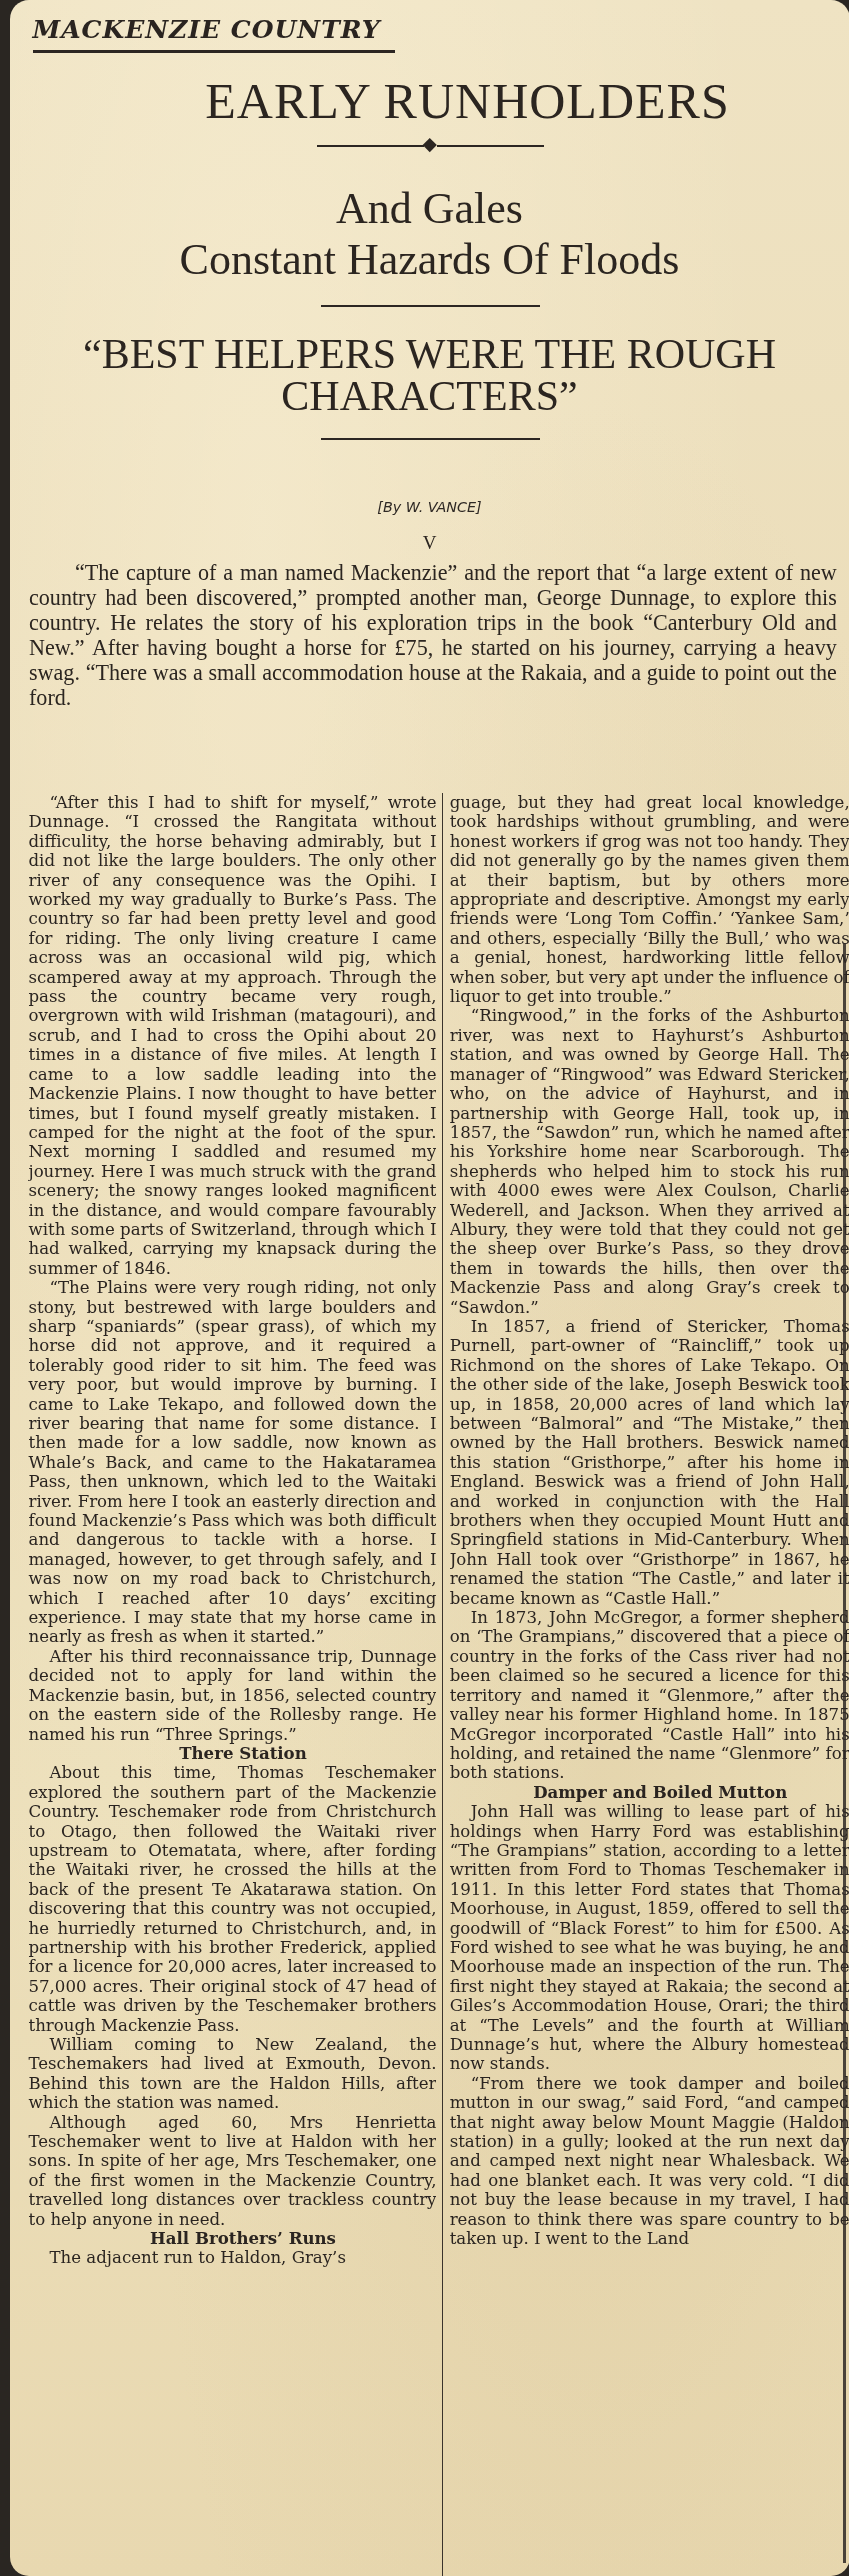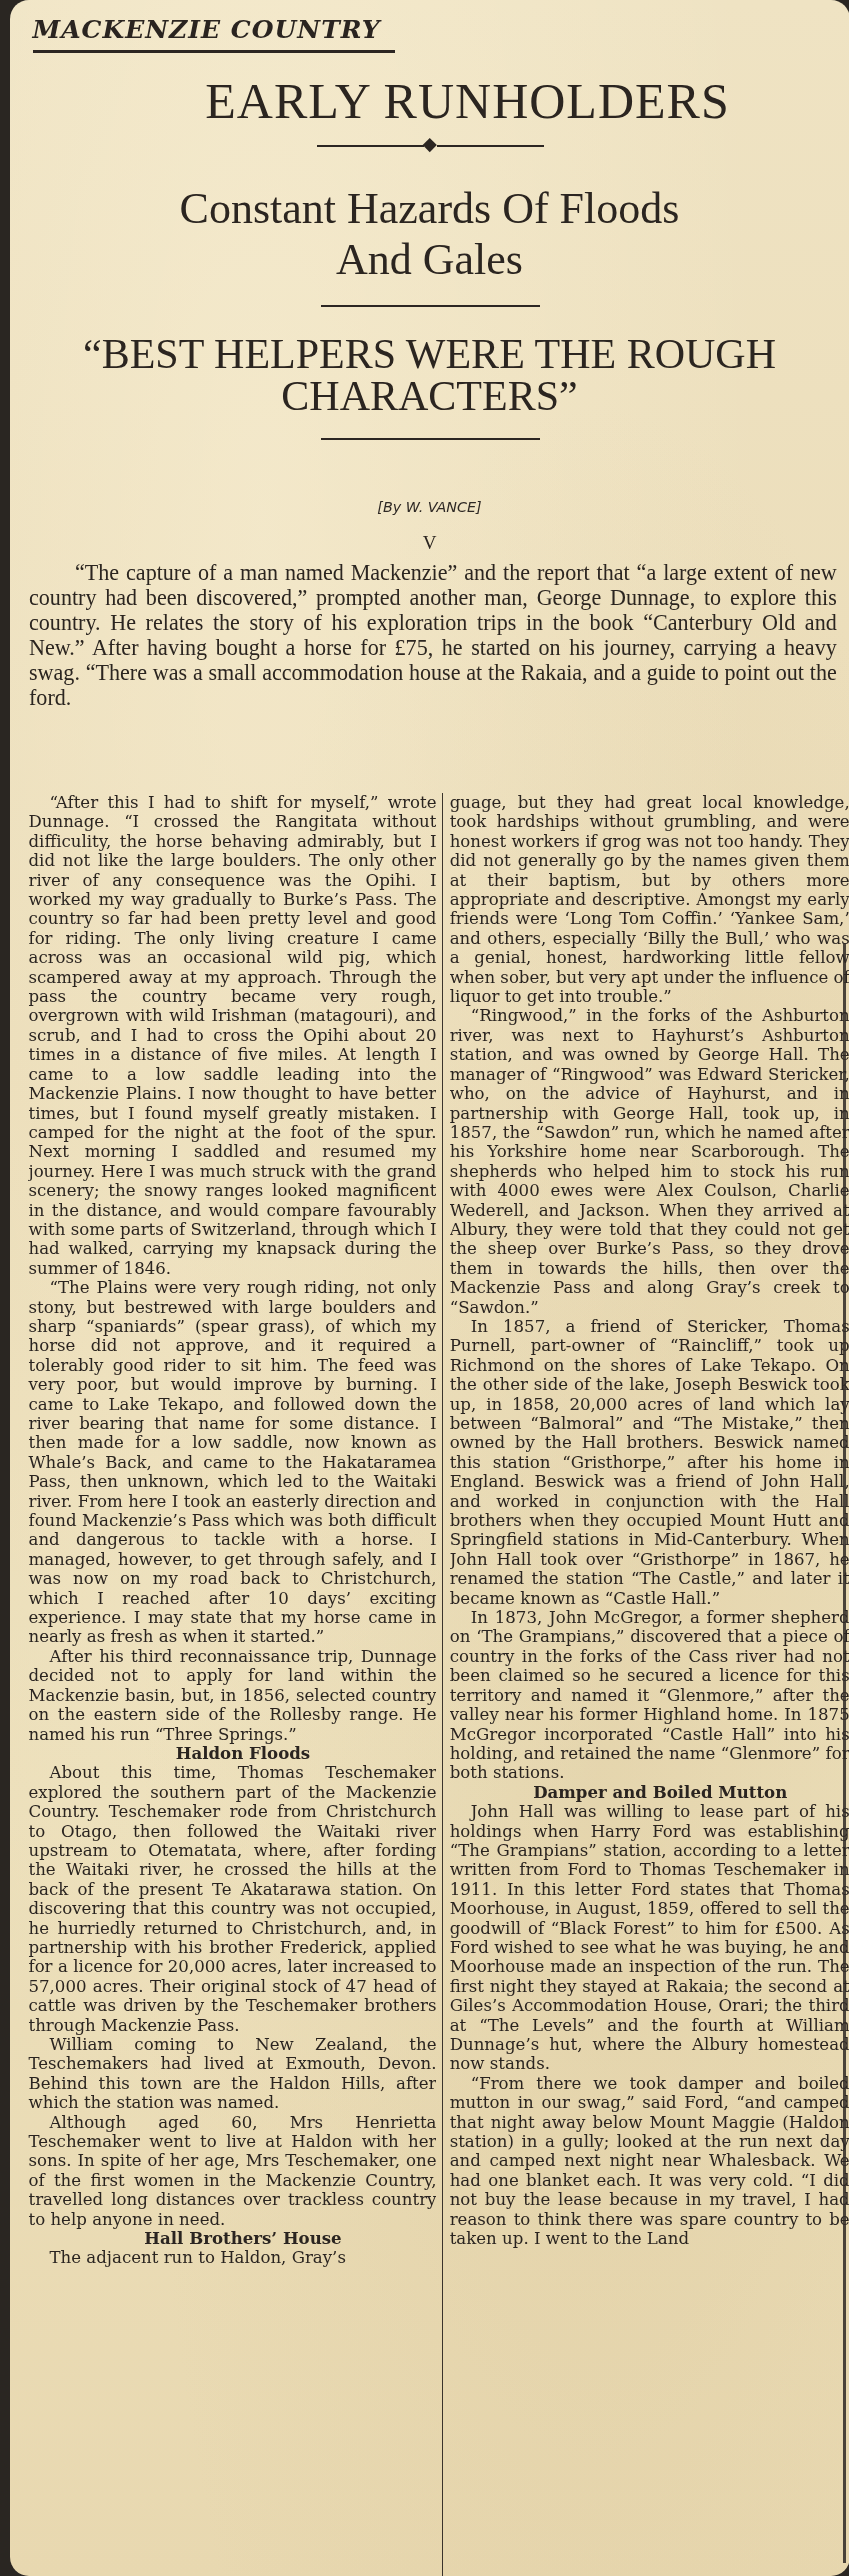--- a/index.html
+++ b/index.html
@@ -155,22 +155,22 @@
   <div class="section-label">MACKENZIE COUNTRY</div>
   <div class="section-underline"></div>
 
   <div class="headline h1">EARLY RUNHOLDERS</div>
 
   <div class="rule" style="left:307px; top:145px; width:107px;"></div>
   <div class="diamond" style="left:415px; top:140px;"></div>
   <div class="rule" style="left:427px; top:145px; width:107px;"></div>
 
   <div class="headline h2">
+    <div>And Gales</div>
     <div>Constant Hazards Of Floods</div>
-    <div>And Gales</div>
   </div>
 
   <div class="rule" style="left:311px; top:305px; width:219px;"></div>
 
   <div class="headline h3">
     <div>“BEST HELPERS WERE THE ROUGH</div>
     <div>CHARACTERS”</div>
   </div>
 
   <div class="rule" style="left:311px; top:438px; width:219px;"></div>
@@ -179,25 +179,25 @@
 
   <div class="part-numeral">V</div>
 
   <div class="lede">“The capture of a man named Mackenzie” and the report that “a large extent of new country had been discovered,” prompted another man, George Dunnage, to explore this country. He relates the story of his exploration trips in the book “Canterbury Old and New.” After having bought a horse for £75, he started on his journey, carrying a heavy swag. “There was a small accommodation house at the Rakaia, and a guide to point out the ford.</div>
 
   <div class="columns">
     <div class="col col-left">
       <p>“After this I had to shift for myself,” wrote Dunnage. “I crossed the Rangitata without difficulity, the horse behaving admirably, but I did not like the large boulders. The only other river of any consequence was the Opihi. I worked my way gradually to Burke’s Pass. The country so far had been pretty level and good for riding. The only living creature I came across was an occasional wild pig, which scampered away at my approach. Through the pass the country became very rough, overgrown with wild Irishman (matagouri), and scrub, and I had to cross the Opihi about 20 times in a distance of five miles. At length I came to a low saddle leading into the Mackenzie Plains. I now thought to have better times, but I found myself greatly mistaken. I camped for the night at the foot of the spur. Next morning I saddled and resumed my journey. Here I was much struck with the grand scenery; the snowy ranges looked magnificent in the distance, and would compare favourably with some parts of Switzerland, through which I had walked, carrying my knapsack during the summer of 1846.</p>
       <p>“The Plains were very rough riding, not only stony, but bestrewed with large boulders and sharp “spaniards” (spear grass), of which my horse did not approve, and it required a tolerably good rider to sit him. The feed was very poor, but would improve by burning. I came to Lake Tekapo, and followed down the river bearing that name for some distance. I then made for a low saddle, now known as Whale’s Back, and came to the Hakataramea Pass, then unknown, which led to the Waitaki river. From here I took an easterly direction and found Mackenzie’s Pass which was both difficult and dangerous to tackle with a horse. I managed, however, to get through safely, and I was now on my road back to Christchurch, which I reached after 10 days’ exciting experience. I may state that my horse came in nearly as fresh as when it started.”</p>
       <p>After his third reconnaissance trip, Dunnage decided not to apply for land within the Mackenzie basin, but, in 1856, selected country on the eastern side of the Rollesby range. He named his run “Three Springs.”</p>
-      <p class="subhead">Haldon Floods</p>
+      <p class="subhead">There Station</p>
       <p>About this time, Thomas Teschemaker explored the southern part of the Mackenzie Country. Teschemaker rode from Christchurch to Otago, then followed the Waitaki river upstream to Otematata, where, after fording the Waitaki river, he crossed the hills at the back of the present Te Akatarawa station. On discovering that this country was not occupied, he hurriedly returned to Christchurch, and, in partnership with his brother Frederick, applied for a licence for 20,000 acres, later increased to 57,000 acres. Their original stock of 47 head of cattle was driven by the Teschemaker brothers through Mackenzie Pass.</p>
       <p>William coming to New Zealand, the Teschemakers had lived at Exmouth, Devon. Behind this town are the Haldon Hills, after which the station was named.</p>
       <p>Although aged 60, Mrs Henrietta Teschemaker went to live at Haldon with her sons. In spite of her age, Mrs Teschemaker, one of the first women in the Mackenzie Country, travelled long distances over trackless country to help anyone in need.</p>
-      <p class="subhead">Hall Brothers’ House</p>
+      <p class="subhead">Hall Brothers’ Runs</p>
       <p>The adjacent run to Haldon, Gray’s</p>
     </div>
 
     <div class="col-divider"></div>
 
     <div class="col col-right">
       <p class="cont">guage, but they had great local knowledge, took hardships without grumbling, and were honest workers if grog was not too handy. They did not generally go by the names given them at their baptism, but by others more appropriate and descriptive. Amongst my early friends were ‘Long Tom Coffin.’ ‘Yankee Sam,’ and others, especially ‘Billy the Bull,’ who was a genial, honest, hardworking little fellow when sober, but very apt under the influence of liquor to get into trouble.”</p>
       <p>“Ringwood,” in the forks of the Ashburton river, was next to Hayhurst’s Ashburton station, and was owned by George Hall. The manager of “Ringwood” was Edward Stericker, who, on the advice of Hayhurst, and in partnership with George Hall, took up, in 1857, the “Sawdon” run, which he named after his Yorkshire home near Scarborough. The shepherds who helped him to stock his run with 4000 ewes were Alex Coulson, Charlie Wederell, and Jackson. When they arrived at Albury, they were told that they could not get the sheep over Burke’s Pass, so they drove them in towards the hills, then over the Mackenzie Pass and along Gray’s creek to “Sawdon.”</p>
       <p>In 1857, a friend of Stericker, Thomas Purnell, part-owner of “Raincliff,” took up Richmond on the shores of Lake Tekapo. On the other side of the lake, Joseph Beswick took up, in 1858, 20,000 acres of land which lay between “Balmoral” and “The Mistake,” then owned by the Hall brothers. Beswick named this station “Gristhorpe,” after his home in England. Beswick was a friend of John Hall, and worked in conjunction with the Hall brothers when they occupied Mount Hutt and Springfield stations in Mid-Canterbury. When John Hall took over “Gristhorpe” in 1867, he renamed the station “The Castle,” and later it became known as “Castle Hall.”</p>
       <p>In 1873, John McGregor, a former shepherd on ‘The Grampians,” discovered that a piece of country in the forks of the Cass river had not been claimed so he secured a licence for this territory and named it “Glenmore,” after the valley near his former Highland home. In 1875 McGregor incorporated “Castle Hall” into his holding, and retained the name “Glenmore” for both stations.</p>

